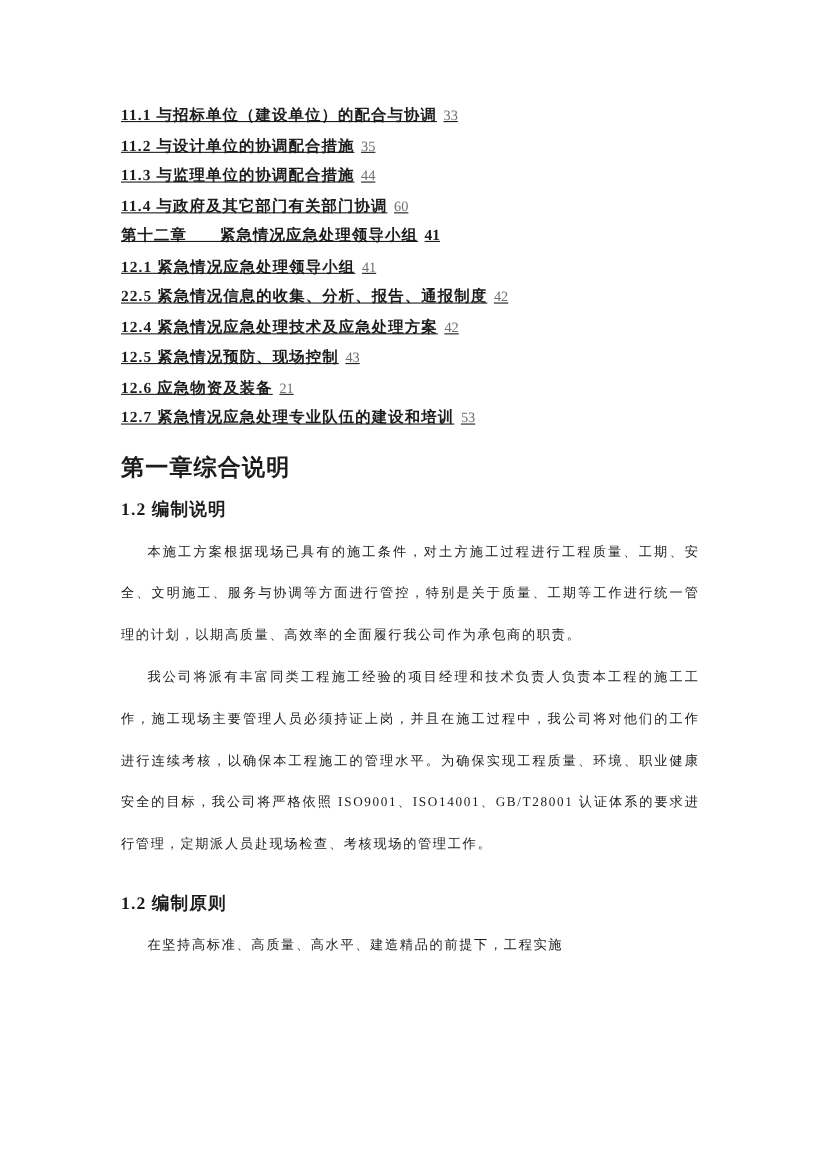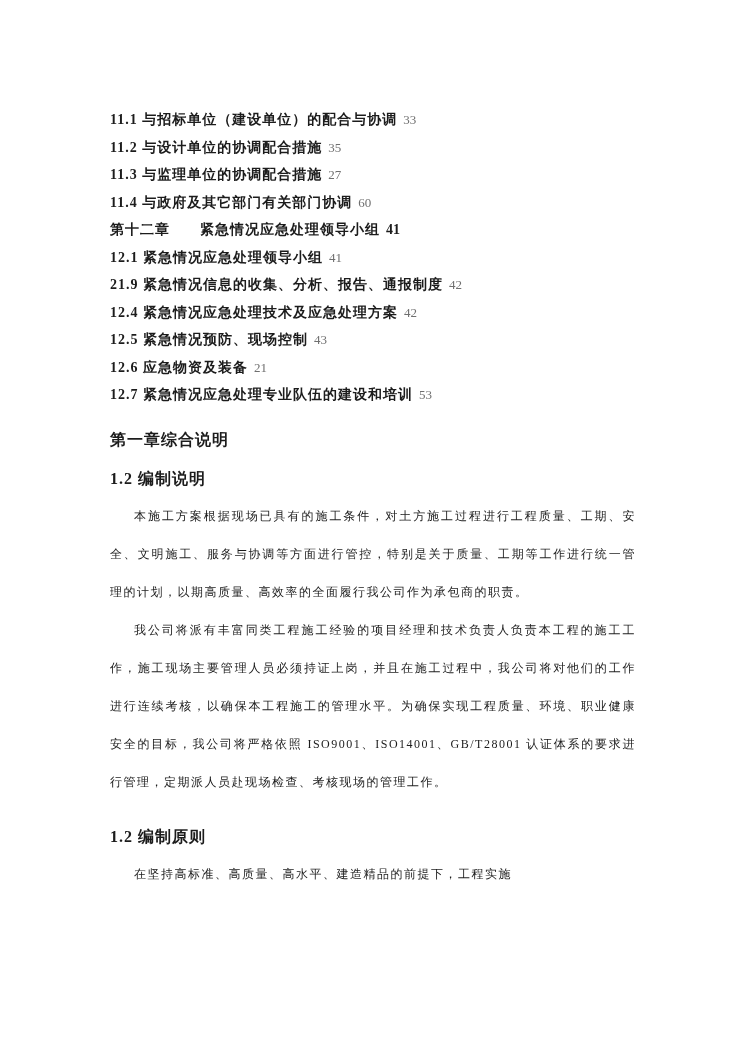--- a/index.html
+++ b/index.html
@@ -13,21 +13,22 @@
     height: 1052px;
     background: #ffffff;
     overflow: hidden;
     box-sizing: border-box;
     padding: 88px 108px 0 110px;
     font-family: "Liberation Serif", "DejaVu Serif", serif;
     color: #1c1c1c;
   }
   
   .toc {
-    margin: 18px 0 14px 0;
+    margin: 3px 0 14px 0;
+    text-decoration: underline;
   }
   .toc-row {
     line-height: 27.5px;
     height: 27.5px;
     font-size: 14px;
     font-weight: bold;
     letter-spacing: 1px;
     white-space: nowrap;
     cursor: pointer;
   }
@@ -42,21 +43,21 @@
     font-size: 13px;
   }
   .toc-row.chapter .toc-page {
     color: #1c1c1c;
     font-weight: bold;
     font-size: 14px;
   }
   
   .chapter-title {
     margin: 16px 0 10px 0;
-    font-size: 16px;
+    font-size: 21px;
     line-height: 30px;
     font-weight: bold;
     letter-spacing: 1px;
   }
   .section-heading {
     margin: 12px 0 6px 0;
     font-size: 16px;
     line-height: 24px;
     font-weight: bold;
     letter-spacing: 1px;
@@ -80,33 +81,33 @@
 <div class="page">
 
   <div class="toc">
     <div class="toc-row sub">
       <span class="toc-label">11.1 与招标单位（建设单位）的配合与协调</span><span class="toc-page">33</span>
     </div>
     <div class="toc-row sub">
       <span class="toc-label">11.2 与设计单位的协调配合措施</span><span class="toc-page">35</span>
     </div>
     <div class="toc-row sub">
-      <span class="toc-label">11.3 与监理单位的协调配合措施</span><span class="toc-page">27</span>
+      <span class="toc-label">11.3 与监理单位的协调配合措施</span><span class="toc-page">44</span>
     </div>
     <div class="toc-row sub">
       <span class="toc-label">11.4 与政府及其它部门有关部门协调</span><span class="toc-page">60</span>
     </div>
     <div class="toc-row chapter">
       <span class="toc-label">第十二章　　紧急情况应急处理领导小组</span><span class="toc-page">41</span>
     </div>
     <div class="toc-row sub">
       <span class="toc-label">12.1 紧急情况应急处理领导小组</span><span class="toc-page">41</span>
     </div>
     <div class="toc-row sub">
-      <span class="toc-label">21.9 紧急情况信息的收集、分析、报告、通报制度</span><span class="toc-page">42</span>
+      <span class="toc-label">22.5 紧急情况信息的收集、分析、报告、通报制度</span><span class="toc-page">42</span>
     </div>
     <div class="toc-row sub">
       <span class="toc-label">12.4 紧急情况应急处理技术及应急处理方案</span><span class="toc-page">42</span>
     </div>
     <div class="toc-row sub">
       <span class="toc-label">12.5 紧急情况预防、现场控制</span><span class="toc-page">43</span>
     </div>
     <div class="toc-row sub">
       <span class="toc-label">12.6 应急物资及装备</span><span class="toc-page">21</span>
     </div>

